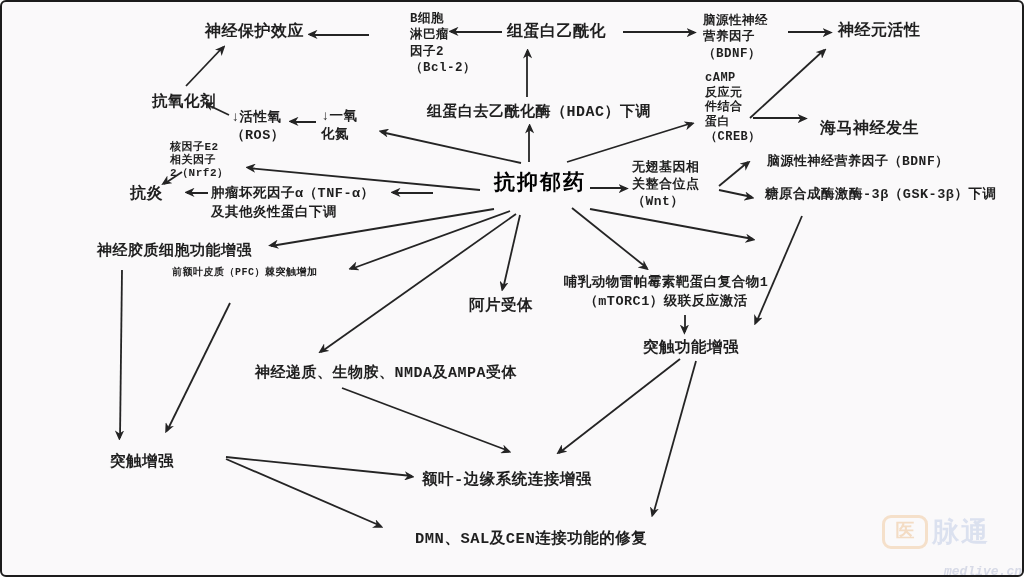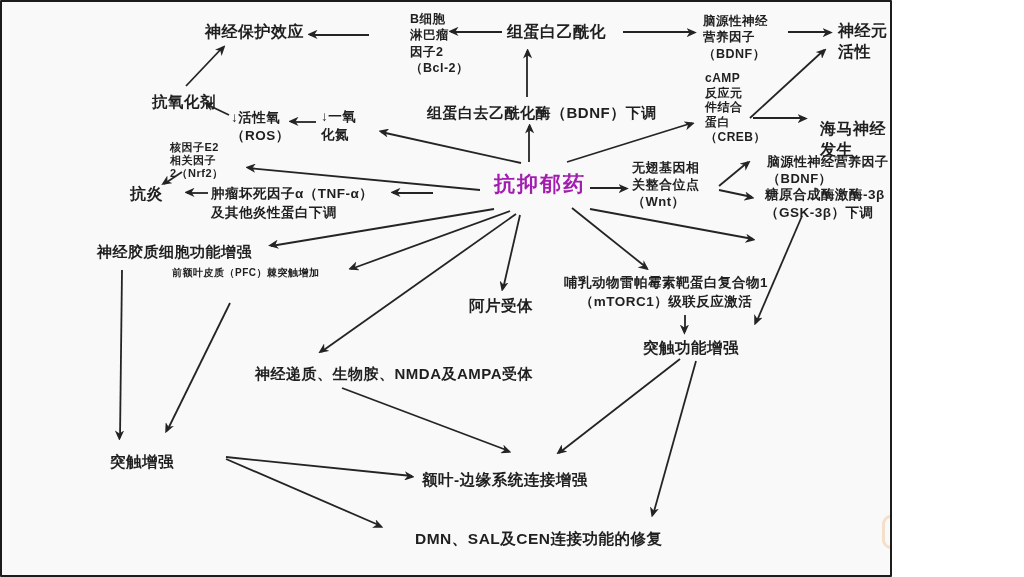--- a/index.html
+++ b/index.html
@@ -1,24 +1,24 @@
 <!DOCTYPE html>
 <html><head>
 <meta charset="utf-8">
 <style>
   html,body{margin:0;padding:0;background:#ffffff;}
   .canvas{
     position:relative;
-    width:892px;height:577px;
+    width:1024px;height:577px;
     background:#faf9fa;
     border:2px solid #1c1c1c;
-    border-radius:1px;
+    border-radius:6px;
     box-sizing:border-box;
     overflow:hidden;
-    font-family:Liberation Sans, sans-serif;
+    font-family:Liberation Mono, monospace;
   }
   #edges{position:absolute;left:0;top:0;width:1024px;height:577px;}
   #edges line{stroke:#242424;stroke-width:1.8;}
   .node{
     position:absolute;
     color:#1f1f1f;
     font-weight:700;
     line-height:1.3;
     white-space:pre-line;
     letter-spacing:0.5px;
@@ -105,33 +105,33 @@
       <div class="node" style="left: 203px; top: 20px; font-size: 16px;">神经保护效应</div>
       <div class="node" style="left: 384px; top: 9px; font-size: 12.5px; margin-left: 24px;">B细胞
 淋巴瘤
 因子2
 （Bcl-2）</div>
       <div class="node" style="left: 505px; top: 20px; font-size: 16px;">组蛋白乙酰化</div>
       <div class="node" style="left: 701px; top: 11px; font-size: 12.5px;">脑源性神经
 营养因子
 （BDNF）</div>
       <div class="node" style="left: 836px; top: 19px; font-size: 16px;">神经元活性</div>
-      <div class="node" style="left: 425px; top: 101px; font-size: 15px;">组蛋白去乙酰化酶（BDNF）下调</div>
+      <div class="node" style="left: 425px; top: 101px; font-size: 15px;">组蛋白去乙酰化酶（HDAC）下调</div>
       <div class="node" style="left: 703px; top: 69px; font-size: 12px; line-height: 1.22;">cAMP
 反应元
 件结合
 蛋白
 （CREB）</div>
       <div class="node" style="left: 818px; top: 117px; font-size: 16px;">海马神经发生</div>
       <div class="node" style="left: 765px; top: 152px; font-size: 13px;">脑源性神经营养因子（BDNF）</div>
       <div class="node" style="left: 763px; top: 184px; font-size: 13.5px;">糖原合成酶激酶-3β（GSK-3β）下调</div>
       <div class="node" style="left: 630px; top: 158px; font-size: 13px;">无翅基因相
 关整合位点
 （Wnt）</div>
-      <div class="node" style="left: 492px; top: 168px; font-size: 21px; color: #a21caf; letter-spacing: 2px;">抗抑郁药</div>
+      <div class="node" style="left: 492px; top: 168px; font-size: 21px; color: #000000; letter-spacing: 2px;">抗抑郁药</div>
       <div class="node" style="left: 150px; top: 90px; font-size: 15.5px;">抗氧化剂</div>
       <div class="node" style="left: 229px; top: 107px; font-size: 13.5px;">↓活性氧
 （ROS）</div>
       <div class="node" style="left: 319px; top: 106px; font-size: 13.5px;">↓一氧
 化氮</div>
       <div class="node" style="left: 168px; top: 139px; font-size: 11px; line-height: 1.18;">核因子E2
 相关因子
 2（Nrf2）</div>
       <div class="node" style="left: 128px; top: 182px; font-size: 16px;">抗炎</div>
       <div class="node" style="left: 209px; top: 182px; font-size: 13.5px; line-height: 1.42;">肿瘤坏死因子α（TNF-α）

